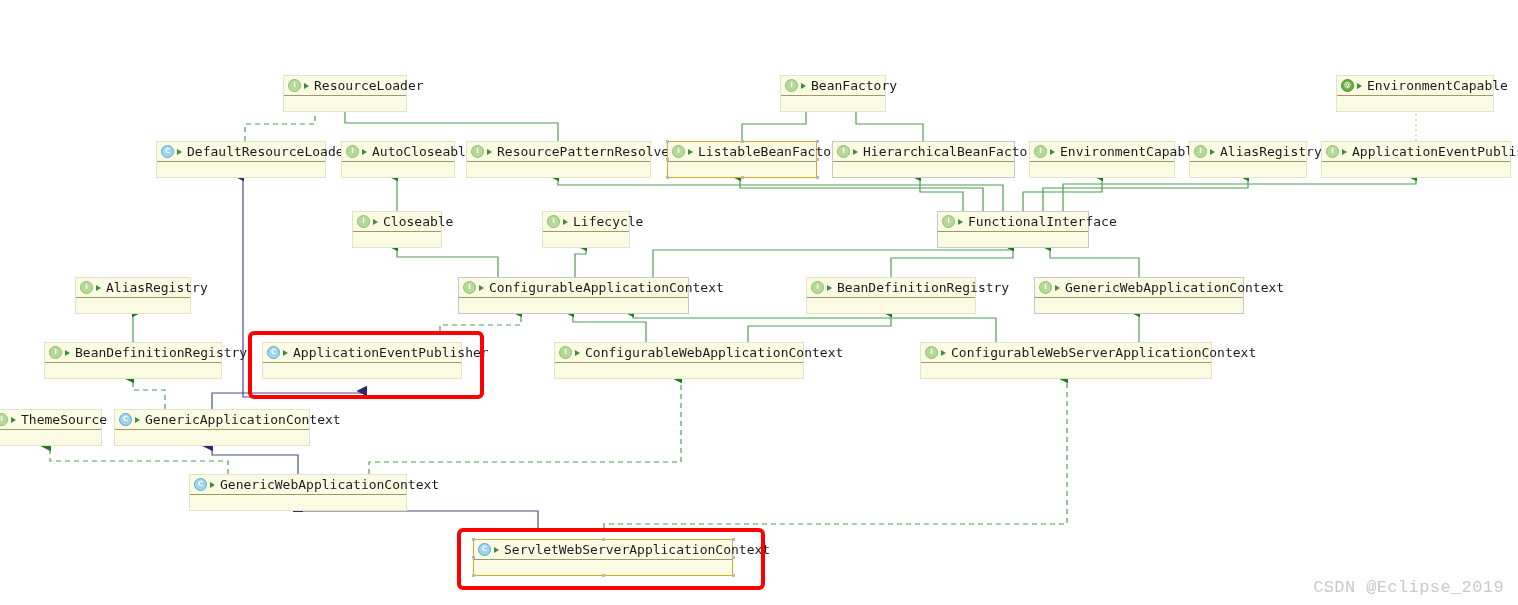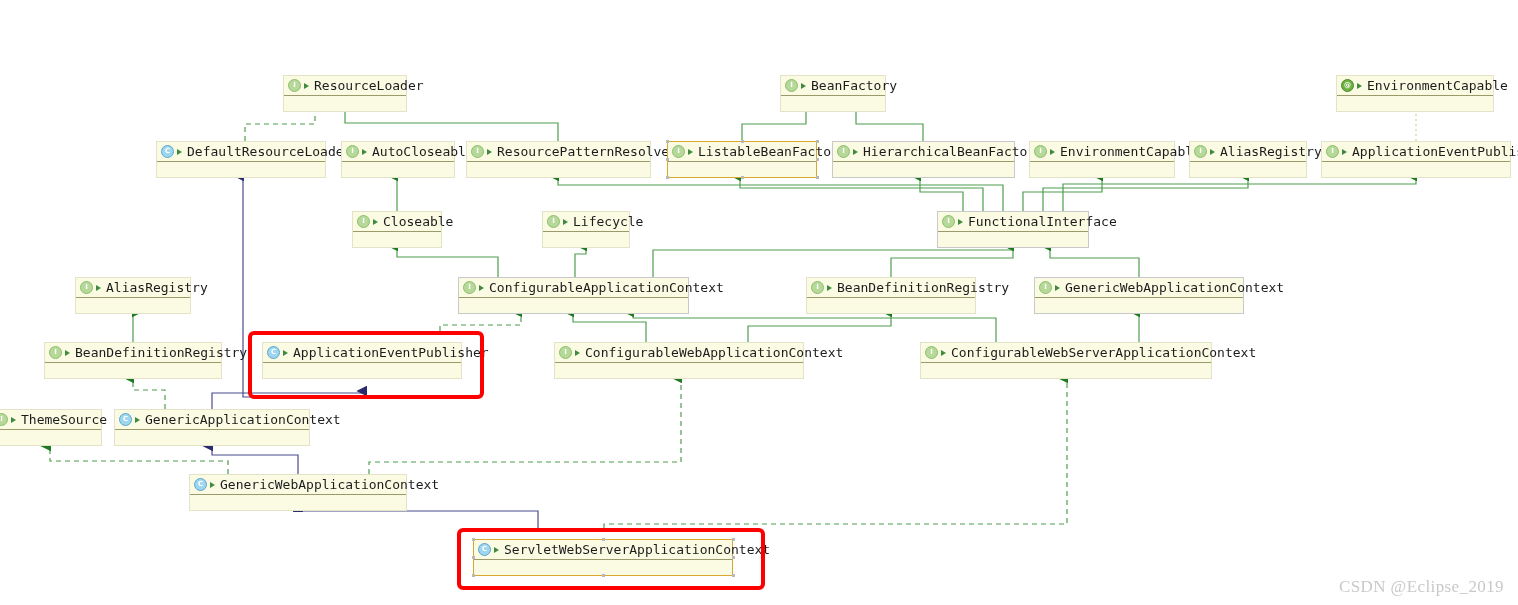--- a/index.html
+++ b/index.html
@@ -70,21 +70,21 @@
 
   
   .redbox{
     position:absolute;border:4px solid #ff0000;border-radius:6px;
     z-index:8;pointer-events:none;background:transparent;
   }
 
   
   .watermark{
     position:absolute;right:14px;bottom:8px;
-    font-family:Liberation Serif, serif;
+    font-family:Liberation Mono, monospace;
     font-size:17px;color:#c9c9c9;letter-spacing:0.4px;
     z-index:20;
   }
 </style>
 </head>
 <body>
 
 <div id="canvas">
 
   <svg class="edges" xmlns="http://www.w3.org/2000/svg" viewBox="0 0 1518 605">

